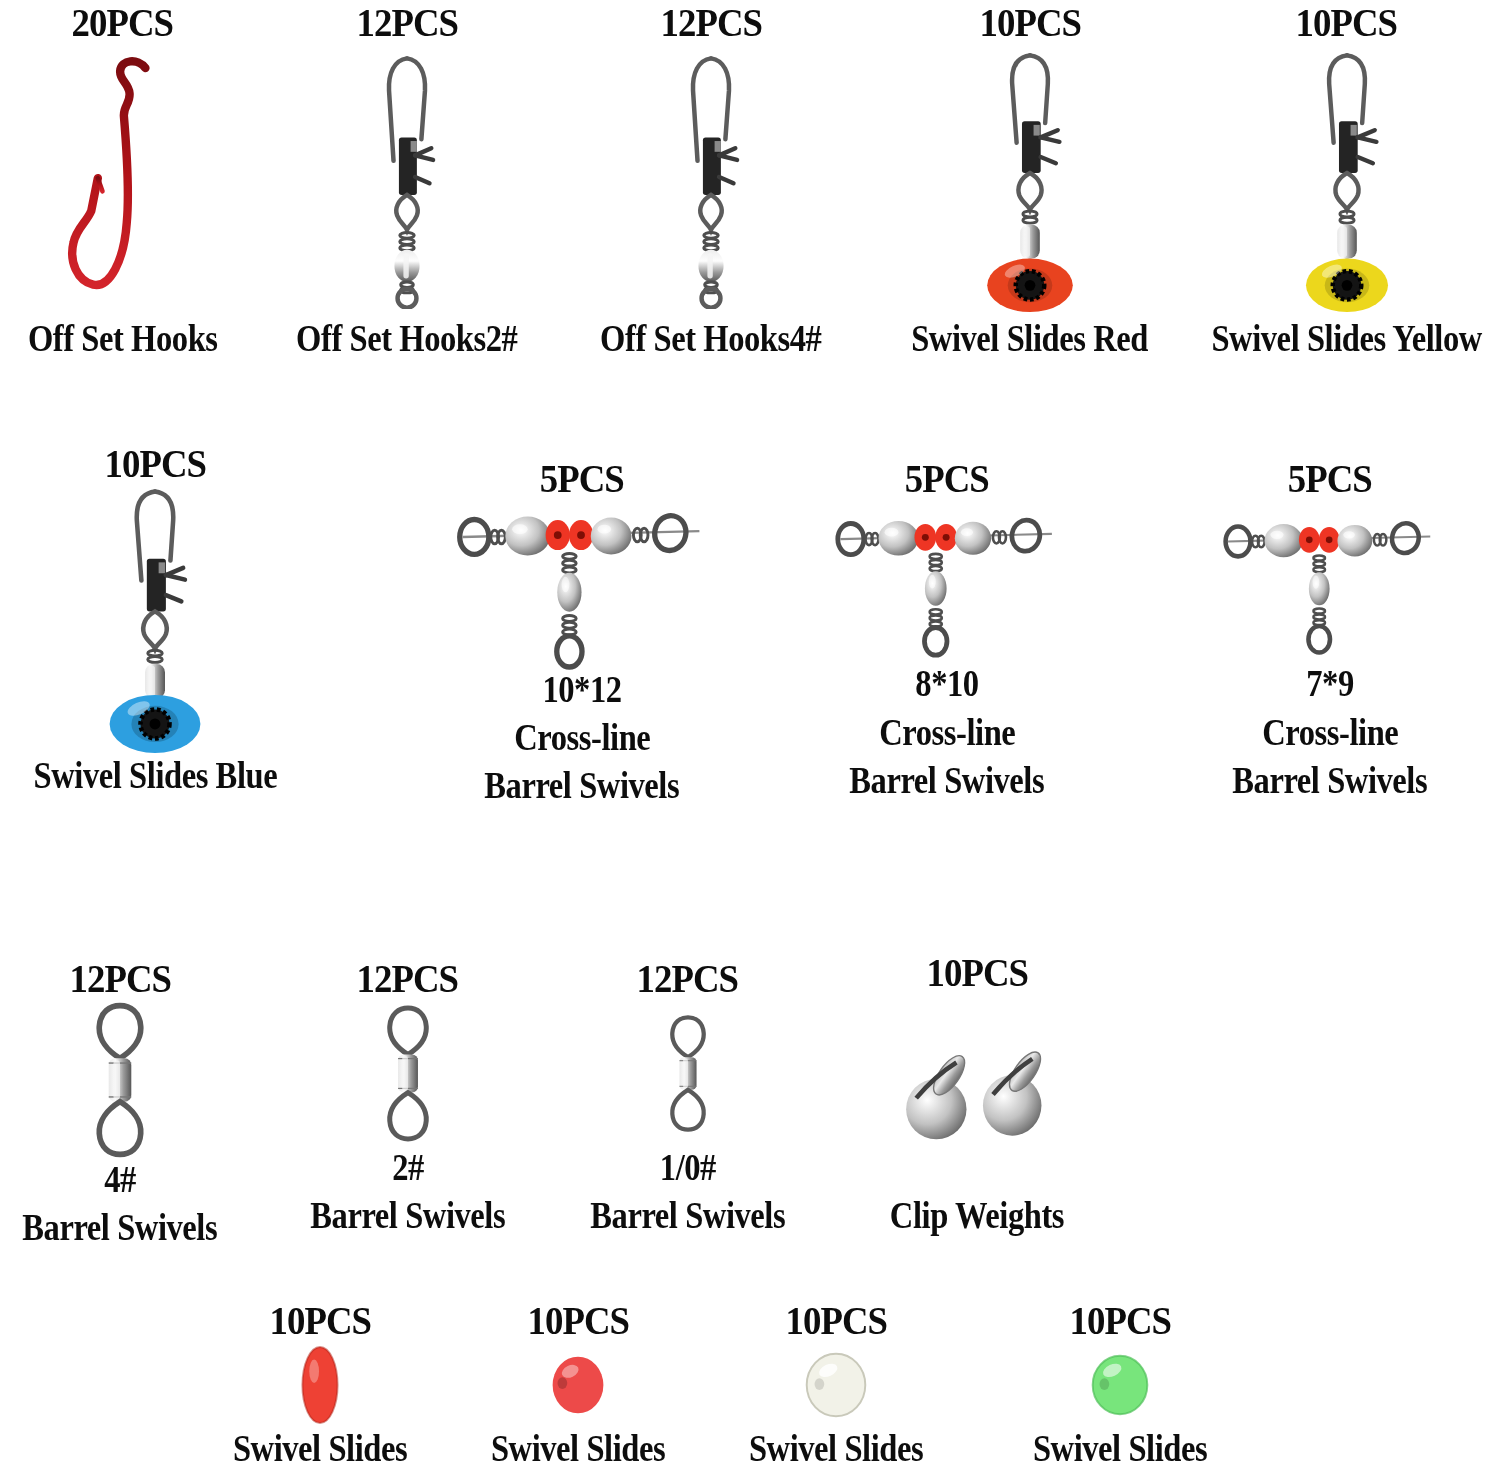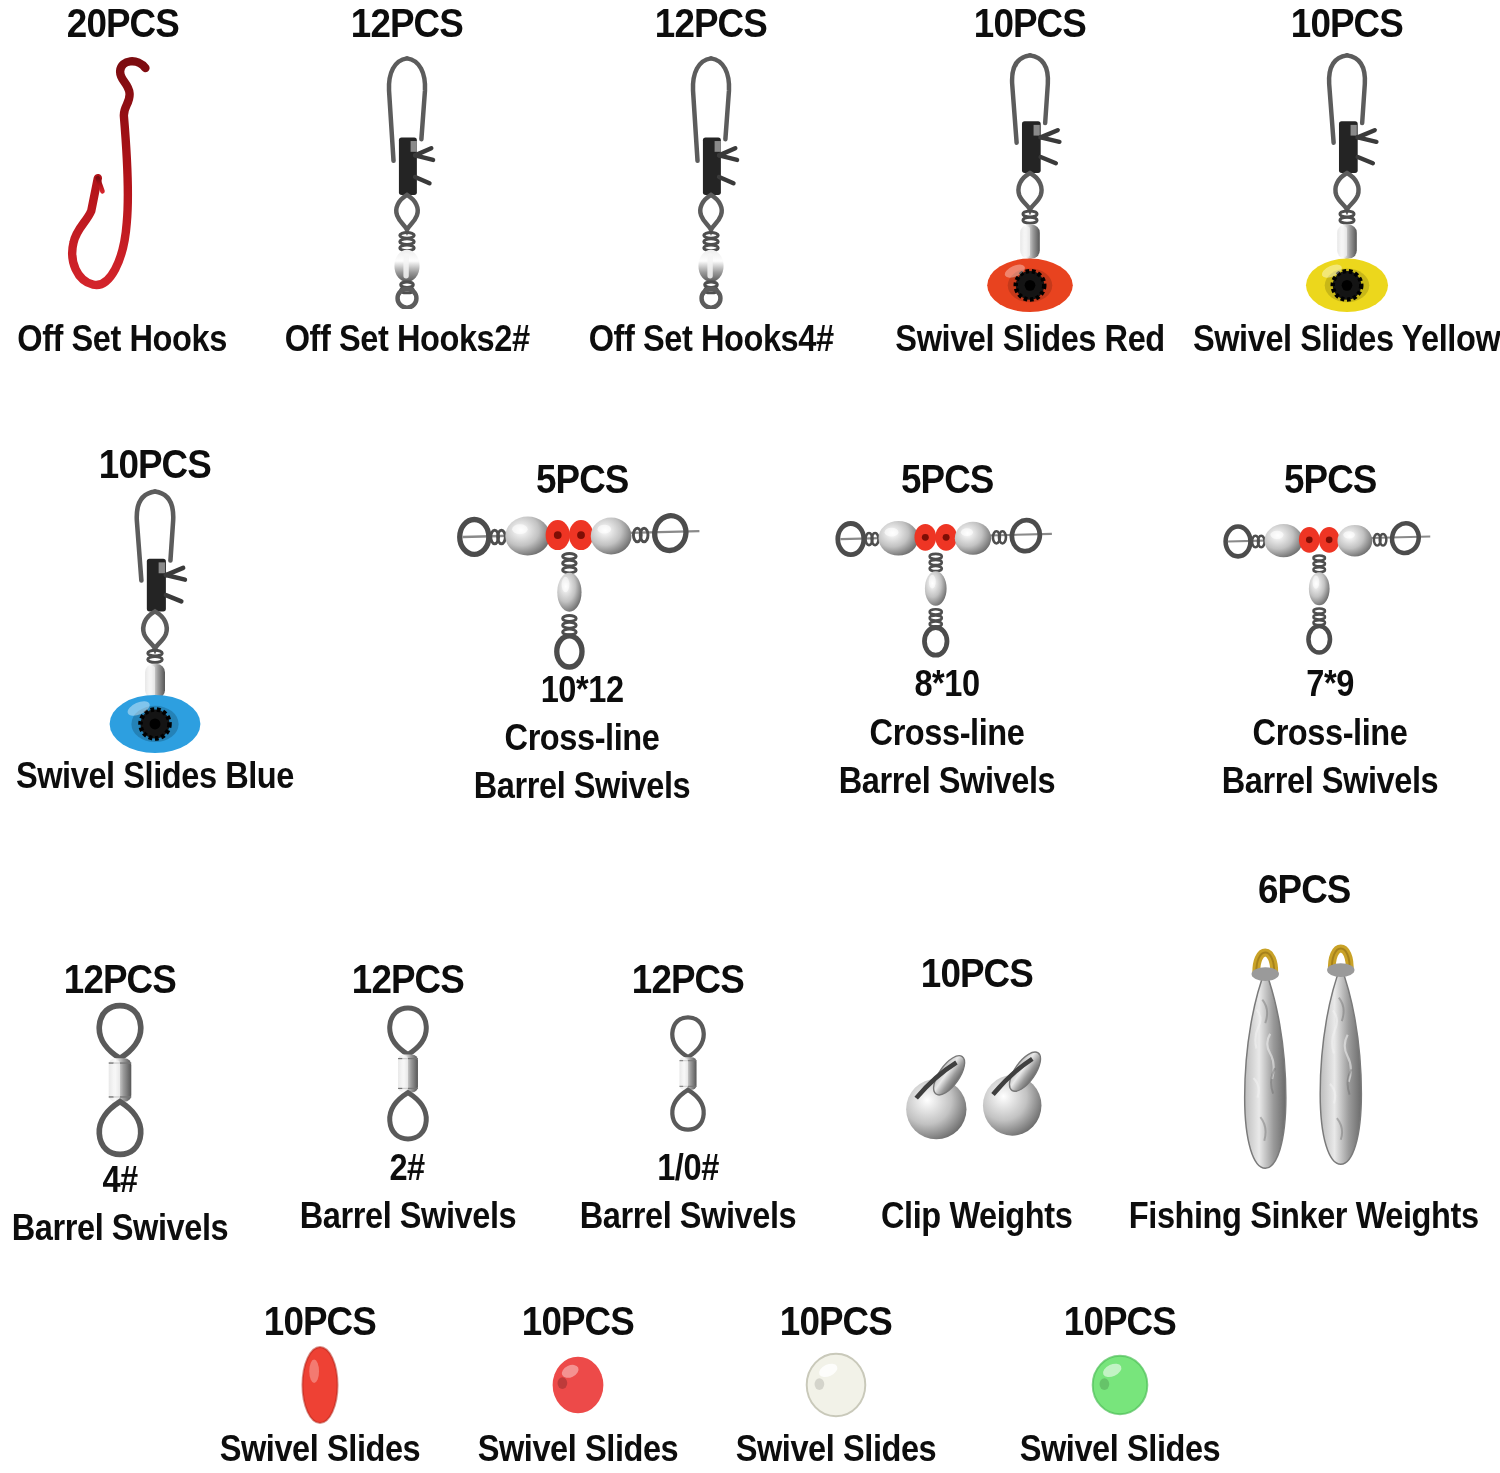--- a/index.html
+++ b/index.html
@@ -1,18 +1,18 @@
 <!DOCTYPE html>
 <html><head>
 <meta charset="utf-8">
 <style>
   html,body{margin:0;padding:0;background:#fff;}
   .board{
     position:relative;width:1500px;height:1473px;background:#ffffff;
-    font-family:Liberation Sans, sans-serif;color:#111;overflow:hidden;
+    font-family:Liberation Serif, serif;color:#111;overflow:hidden;
   }
   .cell{
     position:absolute;display:flex;flex-direction:column;
     align-items:center;justify-content:space-between;text-align:center;
   }
   .count{
     font-size:40px;font-weight:700;letter-spacing:-1px;white-space:nowrap;
     transform:scaleX(.92);transform-origin:50% 0;line-height:1.05;color:#0d0d0d;
   }
   .lbl{
@@ -329,27 +329,20 @@
   </div>
 
   <div class="cell" style="left:848px;top:952px;width:258px;height:283px">
     <div class="count">10PCS</div>
     <svg class="art" width="160" height="99" viewBox="0 0 175 108">
         <use href="#sym-clips"></use>
       </svg>
     <div class="lbl">Clip Weights</div>
   </div>
 
-  <div class="cell" style="left:1108px;top:868px;width:392px;height:367px">
-    <div class="count">6PCS</div>
-    <svg class="art" width="162" height="255" viewBox="0 0 165 260">
-        <use href="#sym-sinkers"></use>
-      </svg>
-    <div class="lbl">Fishing Sinker Weights</div>
-  </div>
 
   <div class="cell" style="left:200px;top:1300px;width:240px;height:168px">
     <div class="count">10PCS</div>
     <svg class="art" width="100" height="82" viewBox="0 0 100 84">
       <ellipse cx="50" cy="42" rx="18" ry="39" fill="#ee4134"></ellipse>
       <ellipse cx="50" cy="42" rx="18" ry="39" fill="none" stroke="#b02014" stroke-width="2" opacity=".5"></ellipse>
       <ellipse cx="44" cy="28" rx="5" ry="12" fill="#fff" opacity=".3"></ellipse>
     </svg>
     <div class="lbl">Swivel Slides</div>
   </div>

